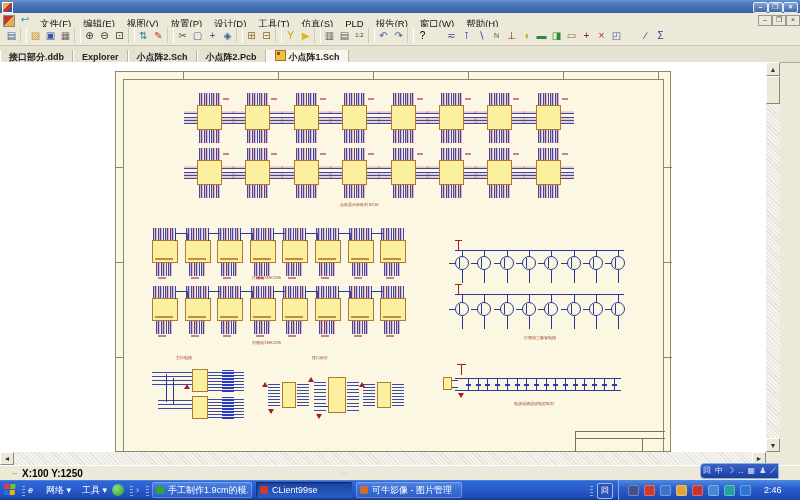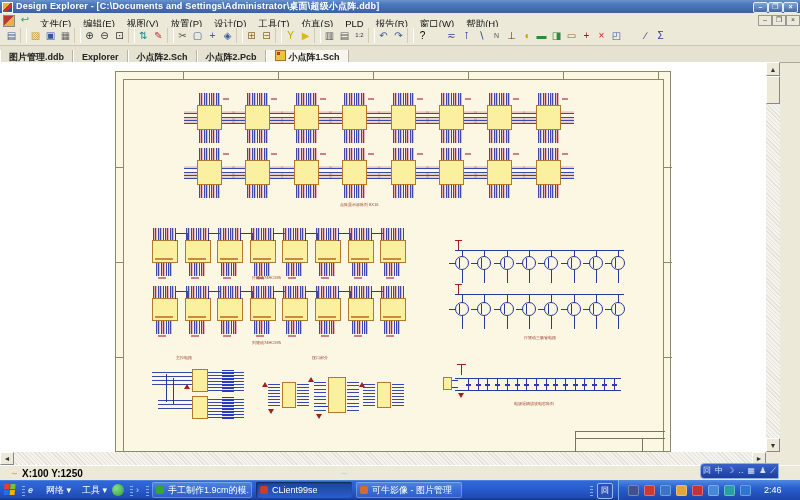--- a/index.html
+++ b/index.html
@@ -96,36 +96,35 @@
   #imebar{left:700px;top:463px;width:79px;height:16px;border-radius:4px 0 0 4px;
     background:linear-gradient(180deg,#3a62c8,#1b3fa0);border:1px solid #8fb0e8;box-sizing:border-box;
     display:flex;align-items:center;justify-content:space-around;}
   .imeicon{color:#d6e4ff;font-size:8px;line-height:14px;}
 </style>
 </head>
 <body>
 
 <div class="abs" id="titlebar">
   <div class="abs" id="titleicon"></div>
-  <div class="abs" id="titletext">Design Explorer - [C:\Documents and Settings\Administrator\桌面\超级小点阵.ddb]</div>
   <div class="abs wbtn" style="left:753px">–</div>
   <div class="abs wbtn" style="left:768px">❐</div>
   <div class="abs wbtn" style="left:783px">×</div>
 </div>
 
 <div class="abs" id="menubar"></div>
 <div class="abs" id="appicon"></div>
 <div class="abs" id="backarrow">↩</div>
 <div class="abs" id="menuitems"><span class="menuitem">文件(F)</span><span class="menuitem">编辑(E)</span><span class="menuitem">视图(V)</span><span class="menuitem">放置(P)</span><span class="menuitem">设计(D)</span><span class="menuitem">工具(T)</span><span class="menuitem">仿真(S)</span><span class="menuitem">PLD</span><span class="menuitem">报告(R)</span><span class="menuitem">窗口(W)</span><span class="menuitem">帮助(H)</span></div>
 <div class="abs gbtn" style="left:758px">–</div>
 <div class="abs gbtn" style="left:772px">❐</div>
 <div class="abs gbtn" style="left:786px">×</div>
 
 <div class="abs" id="toolbar"><div class="tbi" style="color: rgb(59, 90, 154); display: inline-block;">▤</div><div class="tbsep"></div><div class="tbi" style="color: rgb(201, 154, 46); display: inline-block;">▨</div><div class="tbi" style="color: rgb(47, 85, 164); display: inline-block;">▣</div><div class="tbi" style="color: rgb(102, 102, 102); display: inline-block;">▦</div><div class="tbsep"></div><div class="tbi" style="color: rgb(51, 51, 51); display: inline-block;">⊕</div><div class="tbi" style="color: rgb(51, 51, 51); display: inline-block;">⊖</div><div class="tbi" style="color: rgb(51, 51, 51); display: inline-block;">⊡</div><div class="tbsep"></div><div class="tbi" style="color: rgb(15, 133, 133); display: inline-block;">⇅</div><div class="tbi" style="color: rgb(194, 53, 53); display: inline-block;">✎</div><div class="tbsep"></div><div class="tbi" style="color: rgb(85, 85, 85); display: inline-block;">✂</div><div class="tbi" style="color: rgb(59, 90, 154); display: inline-block;">▢</div><div class="tbi" style="color: rgb(59, 90, 154); display: inline-block;">+</div><div class="tbi" style="color: rgb(59, 90, 154); display: inline-block;">◈</div><div class="tbsep"></div><div class="tbi" style="color: rgb(138, 106, 42); display: inline-block;">⊞</div><div class="tbi" style="color: rgb(138, 106, 42); display: inline-block;">⊟</div><div class="tbsep"></div><div class="tbi" style="color: rgb(199, 165, 0); display: inline-block;">Y</div><div class="tbi" style="color: rgb(216, 184, 32); display: inline-block;">▶</div><div class="tbsep"></div><div class="tbi" style="color: rgb(85, 85, 85); display: inline-block;">▥</div><div class="tbi" style="color: rgb(85, 85, 85); display: inline-block;">▤</div><div class="tbi" style="color: rgb(51, 51, 51); font-size: 6px; display: inline-block;">1:2</div><div class="tbsep"></div><div class="tbi" style="color: rgb(59, 90, 154); display: inline-block;">↶</div><div class="tbi" style="color: rgb(59, 90, 154); display: inline-block;">↷</div><div class="tbsep"></div><div class="tbi" style="color: rgb(0, 0, 0); display: inline-block;">?</div><div class="tbgap"></div><div class="tbi" style="color: rgb(42, 58, 154); display: inline-block;">≂</div><div class="tbi" style="color: rgb(42, 58, 154); display: inline-block;">⊺</div><div class="tbi" style="color: rgb(42, 58, 154); display: inline-block;">∖</div><div class="tbi" style="color: rgb(85, 85, 85); font-size: 7px; display: inline-block;">N</div><div class="tbi" style="color: rgb(138, 32, 32); display: inline-block;">⊥</div><div class="tbi" style="color: rgb(200, 160, 0); display: inline-block;">◖</div><div class="tbi" style="color: rgb(47, 138, 58); display: inline-block;">▬</div><div class="tbi" style="color: rgb(47, 138, 58); display: inline-block;">◨</div><div class="tbi" style="color: rgb(138, 106, 42); display: inline-block;">▭</div><div class="tbi" style="color: rgb(138, 32, 32); display: inline-block;">+</div><div class="tbi" style="color: rgb(204, 34, 34); display: inline-block;">×</div><div class="tbi" style="color: rgb(59, 90, 154); display: inline-block;">◰</div><div class="tbgap"></div><div class="tbi" style="color: rgb(42, 58, 154); display: inline-block;">∕</div><div class="tbi" style="color: rgb(42, 58, 154); display: inline-block;">Σ</div></div>
-<div class="abs" id="tabbar"><div class="tab" style="display: inline-block;">图片管理.ddb</div><div class="tab" style="display: inline-block;">Explorer</div><div class="tab" style="display: inline-block;">小点阵2.Sch</div><div class="tab" style="display: inline-block;">小点阵2.Pcb</div><div class="tab active" style="display: inline-block;"><span class="tabicon"></span>小点阵1.Sch</div></div>
+<div class="abs" id="tabbar"><div class="tab" style="display: inline-block;">接口部分.ddb</div><div class="tab" style="display: inline-block;">Explorer</div><div class="tab" style="display: inline-block;">小点阵2.Sch</div><div class="tab" style="display: inline-block;">小点阵2.Pcb</div><div class="tab active" style="display: inline-block;"><span class="tabicon"></span>小点阵1.Sch</div></div>
 
 <div class="abs" id="doc">
   <div id="sheet"></div>
   <div id="sheetinner"></div>
   <div id="gfx">
       <div class="zt" style="position: absolute; left: 183px; top: 9px; width: 1px; height: 8px;"></div>
       <div class="zt" style="position: absolute; left: 278px; top: 9px; width: 1px; height: 8px;"></div>
       <div class="zt" style="position: absolute; left: 373px; top: 9px; width: 1px; height: 8px;"></div>
       <div class="zt" style="position: absolute; left: 468px; top: 9px; width: 1px; height: 8px;"></div>
       <div class="zt" style="position: absolute; left: 563px; top: 9px; width: 1px; height: 8px;"></div>

